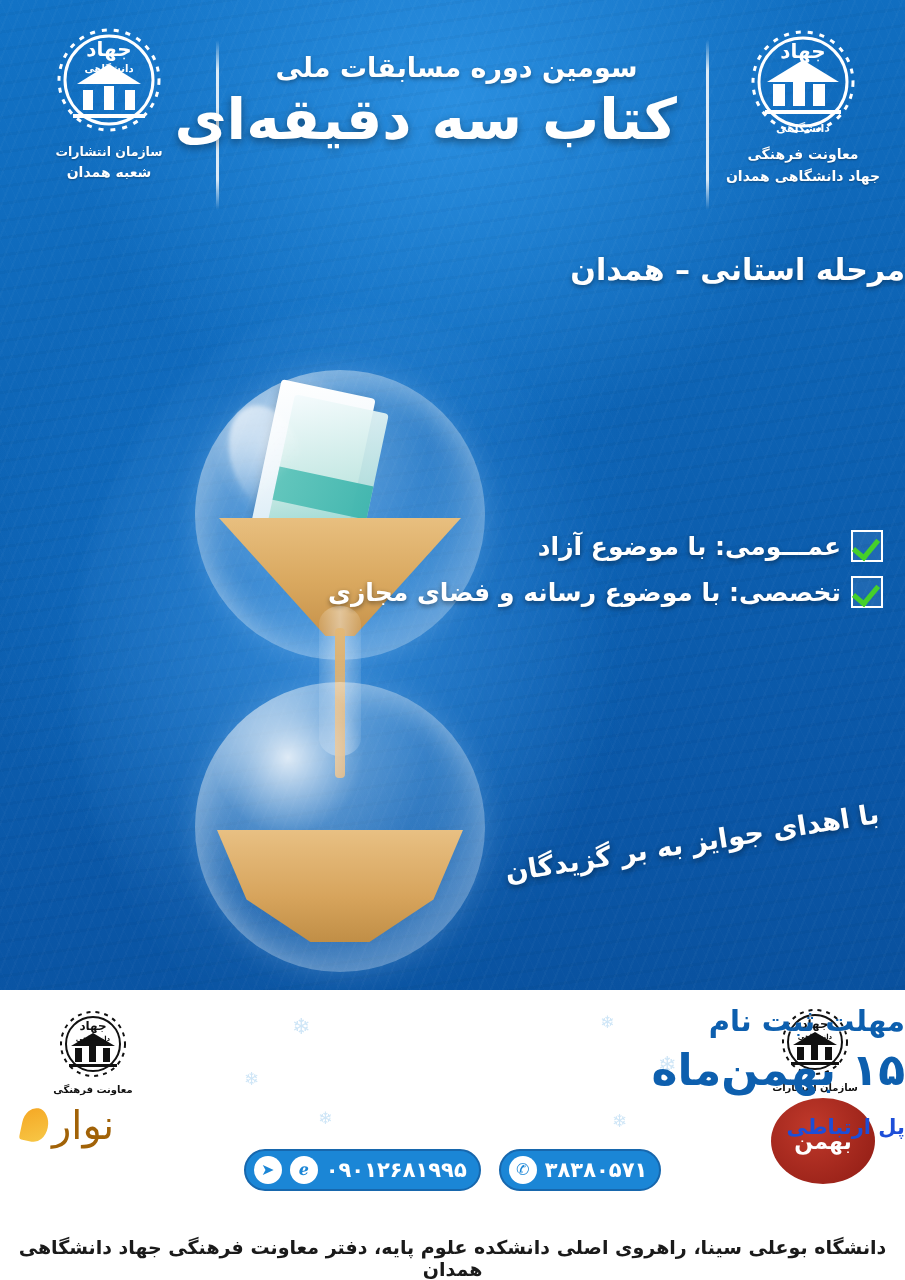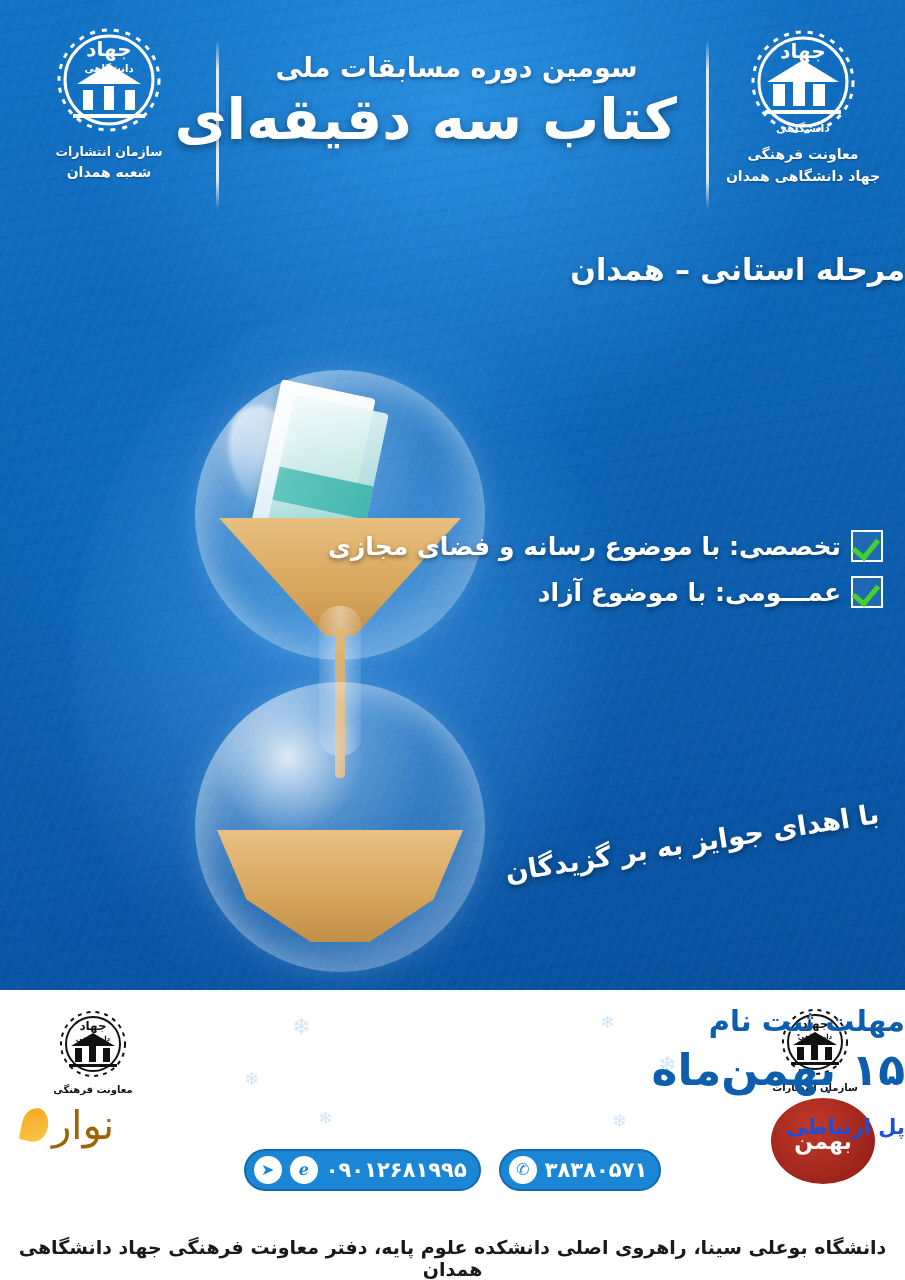--- a/index.html
+++ b/index.html
@@ -521,26 +521,26 @@
     <div class="hg-sand-stream"></div>
     <div class="hg-bulb bottom"></div>
     <div class="hg-sand-bottom"></div>
     <div class="hg-highlight"></div>
   </div>
 
   <div class="sections">
 
     <div class="section-row">
       <div class="checkbox"></div>
-      <div class="label">تخصصی: با موضوع رسانه و فضای مجازی</div>
+      <div class="label">عمـــومی: با موضوع آزاد</div>
     </div>
 
     <div class="section-row">
       <div class="checkbox"></div>
-      <div class="label">عمـــومی: با موضوع آزاد</div>
+      <div class="label">تخصصی: با موضوع رسانه و فضای مجازی</div>
     </div>
   </div>
 
   <div class="award">با اهدای جوایز به بر گزیدگان</div>
 
   <div class="footer">
 
     <span class="snow" style="left:292px; top:24px;">❄</span>
     <span class="snow" style="left:244px; top:78px; font-size:18px;">❄</span>
     <span class="snow" style="left:318px; top:118px; font-size:17px;">❄</span>

